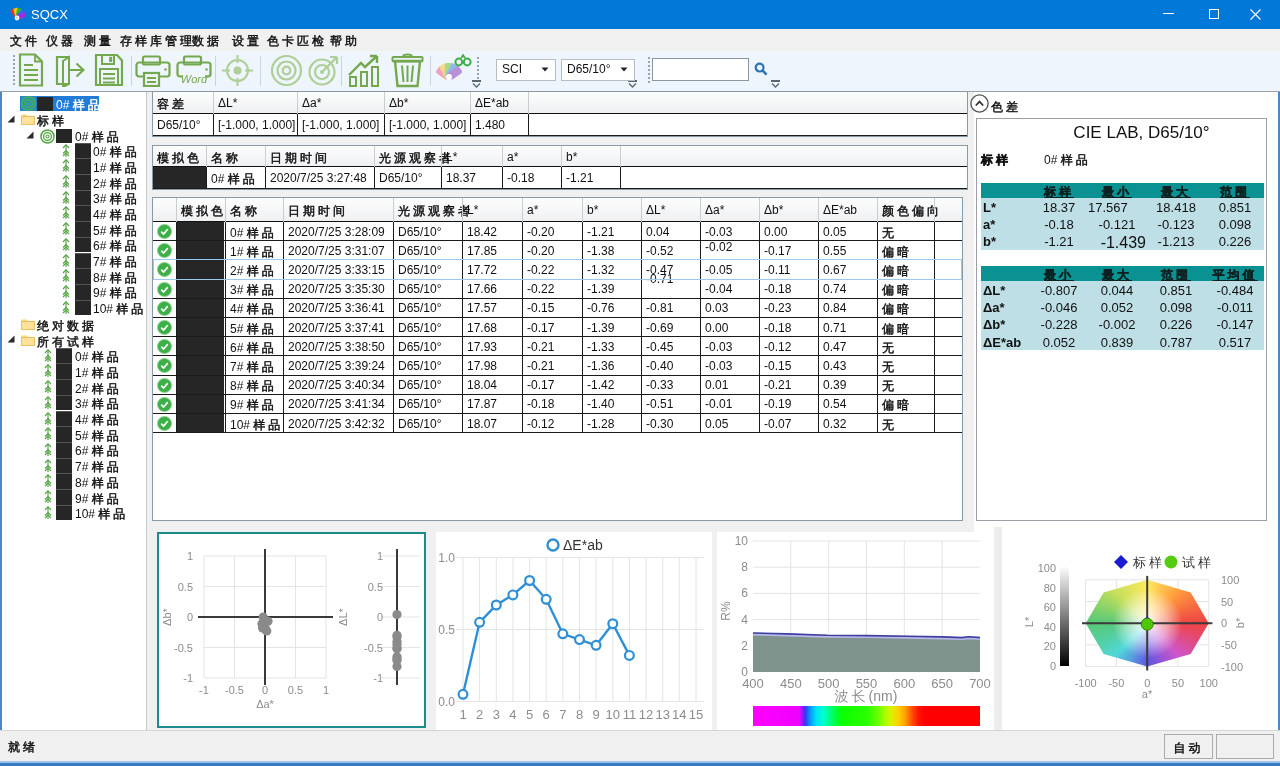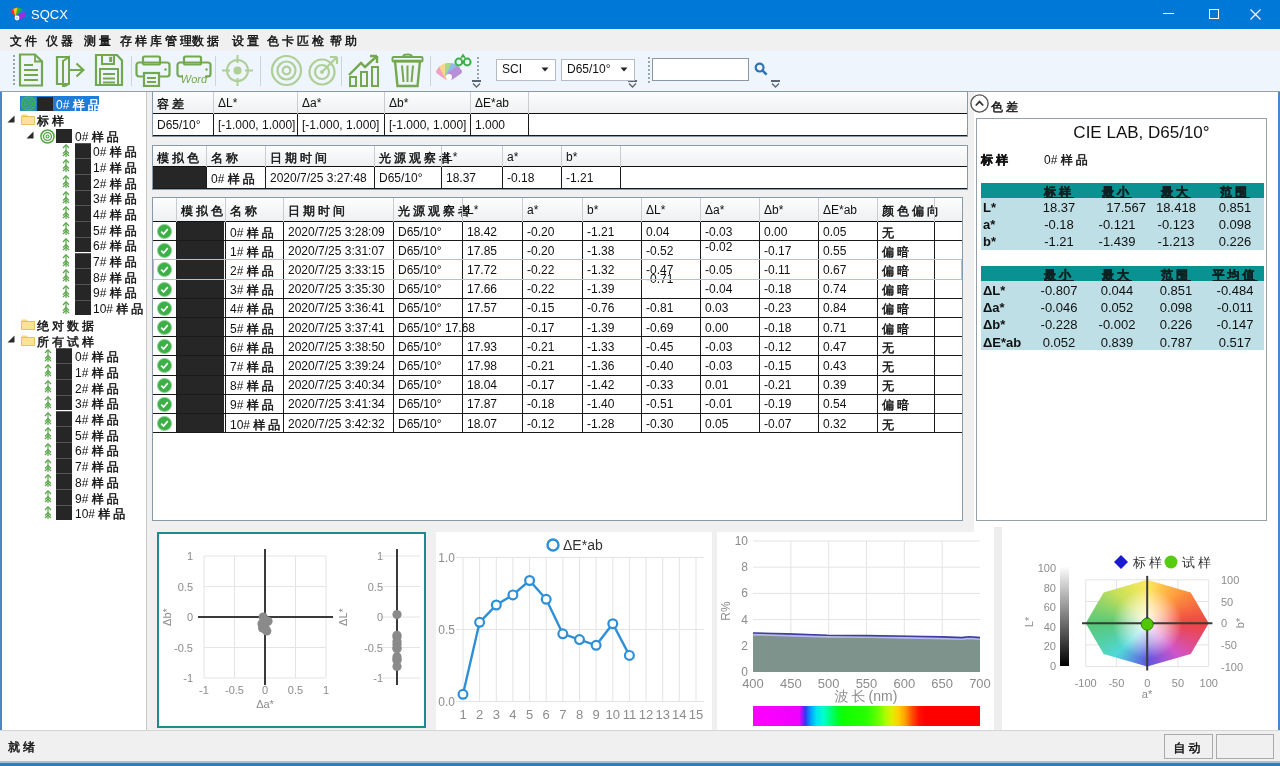--- a/index.html
+++ b/index.html
@@ -340,21 +340,21 @@
 <div class="abs" style="left:384px;top:114px;width:1px;height:22px;background:#1a1a1a"></div>
 <div class="abs" style="left:470px;top:92px;width:1px;height:22px;background:#c8cdd2"></div>
 <div class="abs" style="left:470px;top:114px;width:1px;height:22px;background:#1a1a1a"></div>
 <div class="abs" style="left:528px;top:92px;width:1px;height:22px;background:#c8cdd2"></div>
 <div class="abs" style="left:528px;top:114px;width:1px;height:22px;background:#1a1a1a"></div>
 <div class="abs" style="left:153px;top:135px;width:814px;height:1px;background:#1a1a1a"></div>
 <div class="abs t12" style="left:157px;top:118.0px">D65/10°</div>
 <div class="abs t12" style="left:218px;top:118.0px">[-1.000, 1.000]</div>
 <div class="abs t12" style="left:302px;top:118.0px">[-1.000, 1.000]</div>
 <div class="abs t12" style="left:389px;top:118.0px">[-1.000, 1.000]</div>
-<div class="abs t12" style="left:475px;top:118.0px">1.000</div>
+<div class="abs t12" style="left:475px;top:118.0px">1.480</div>
 <div class="abs" style="left:152px;top:145px;width:816px;height:45px;background:#fff;border:1px solid #8899a8"></div>
 <div class="abs" style="left:153px;top:146px;width:814px;height:21px;background:linear-gradient(#fdfdfd,#eef0f2);border-bottom:1px solid #111"></div>
 <div class="abs t12" style="left:157px;top:149.5px"><span class="k">模拟色</span></div>
 <div class="abs t12" style="left:211px;top:149.5px"><span class="k">名称</span></div>
 <div class="abs t12" style="left:270px;top:149.5px"><span class="k">日期时间</span></div>
 <div class="abs t12" style="left:379px;top:149.5px"><span class="k">光源观察者</span></div>
 <div class="abs t12" style="left:446px;top:149.5px">L*</div>
 <div class="abs t12" style="left:507px;top:149.5px">a*</div>
 <div class="abs t12" style="left:566px;top:149.5px">b*</div>
 <div class="abs" style="left:206px;top:146px;width:1px;height:21px;background:#c8cdd2"></div>
@@ -478,21 +478,21 @@
 <div class="abs t12" style="left:587px;top:301.4px">-0.76</div>
 <div class="abs t12" style="left:646px;top:301.4px">-0.81</div>
 <div class="abs t12" style="left:705px;top:301.4px">0.03</div>
 <div class="abs t12" style="left:764px;top:301.4px">-0.23</div>
 <div class="abs t12" style="left:823px;top:301.4px">0.84</div>
 <div class="abs t12" style="left:882px;top:301.4px"><span class="k">偏暗</span></div>
 <div class="abs" style="left:153px;top:336.2px;width:809px;height:1px;background:#1a1a1a"></div>
 <div class="abs t12" style="left:230px;top:320.6px">5# <span class="k">样品</span></div>
 <div class="abs t12" style="left:288px;top:320.6px">2020/7/25 3:37:41</div>
 <div class="abs t12" style="left:398px;top:320.6px">D65/10°</div>
-<div class="abs t12" style="left:445px;top:320.6px">17.68</div>
+<div class="abs t12" style="left:467px;top:320.6px">17.68</div>
 <div class="abs t12" style="left:527px;top:320.6px">-0.17</div>
 <div class="abs t12" style="left:587px;top:320.6px">-1.39</div>
 <div class="abs t12" style="left:646px;top:320.6px">-0.69</div>
 <div class="abs t12" style="left:705px;top:320.6px">0.00</div>
 <div class="abs t12" style="left:764px;top:320.6px">-0.18</div>
 <div class="abs t12" style="left:823px;top:320.6px">0.71</div>
 <div class="abs t12" style="left:882px;top:320.6px"><span class="k">偏暗</span></div>
 <div class="abs" style="left:153px;top:355.4px;width:809px;height:1px;background:#1a1a1a"></div>
 <div class="abs t12" style="left:230px;top:339.8px">6# <span class="k">样品</span></div>
 <div class="abs t12" style="left:288px;top:339.8px">2020/7/25 3:38:50</div>
@@ -632,33 +632,33 @@
 <div class="abs t12" style="left:981px;top:152px;font-weight:bold"><span class="k">标样</span></div>
 <div class="abs t12" style="left:1044px;top:152px">0# <span class="k">样品</span></div>
 <div class="abs" style="left:981px;top:183px;width:283px;height:15px;background:#0a9191"></div>
 <div class="abs" style="left:1030px;top:184px;width:58px;text-align:center;font-size:12px;font-weight:bold;color:#0c2222;text-decoration:underline"><span class="k">标样</span></div>
 <div class="abs" style="left:1088px;top:184px;width:58px;text-align:center;font-size:12px;font-weight:bold;color:#0c2222;text-decoration:underline"><span class="k">最小</span></div>
 <div class="abs" style="left:1147px;top:184px;width:58px;text-align:center;font-size:12px;font-weight:bold;color:#0c2222;text-decoration:underline"><span class="k">最大</span></div>
 <div class="abs" style="left:1206px;top:184px;width:58px;text-align:center;font-size:12px;font-weight:bold;color:#0c2222;text-decoration:underline"><span class="k">范围</span></div>
 <div class="abs" style="left:981px;top:198.0px;width:283px;height:17.2px;background:#bfdfe6"></div>
 <div class="abs" style="left:983px;top:200.0px;font-size:13px;font-weight:bold;color:#111">L*</div>
 <div class="abs" style="left:1030px;top:200.0px;width:58px;text-align:center;font-size:13px;color:#111">18.37</div>
-<div class="abs" style="left:1088px;top:200.0px;width:58px;text-align:right;font-size:13px;color:#111">17.567</div>
+<div class="abs" style="left:1088px;top:200.0px;width:58px;text-align:left;font-size:13px;color:#111">17.567</div>
 <div class="abs" style="left:1147px;top:200.0px;width:58px;text-align:center;font-size:13px;color:#111">18.418</div>
 <div class="abs" style="left:1206px;top:200.0px;width:58px;text-align:center;font-size:13px;color:#111">0.851</div>
 <div class="abs" style="left:981px;top:215.2px;width:283px;height:17.2px;background:#bfdfe6"></div>
 <div class="abs" style="left:983px;top:217.2px;font-size:13px;font-weight:bold;color:#111">a*</div>
 <div class="abs" style="left:1030px;top:217.2px;width:58px;text-align:center;font-size:13px;color:#111">-0.18</div>
 <div class="abs" style="left:1088px;top:217.2px;width:58px;text-align:center;font-size:13px;color:#111">-0.121</div>
 <div class="abs" style="left:1147px;top:217.2px;width:58px;text-align:center;font-size:13px;color:#111">-0.123</div>
 <div class="abs" style="left:1206px;top:217.2px;width:58px;text-align:center;font-size:13px;color:#111">0.098</div>
 <div class="abs" style="left:981px;top:232.4px;width:283px;height:17.2px;background:#bfdfe6"></div>
 <div class="abs" style="left:983px;top:234.4px;font-size:13px;font-weight:bold;color:#111">b*</div>
 <div class="abs" style="left:1030px;top:234.4px;width:58px;text-align:center;font-size:13px;color:#111">-1.21</div>
-<div class="abs" style="left:1088px;top:234.4px;width:58px;text-align:center;font-size:13px;color:#111">-1.439</div>
+<div class="abs" style="left:1088px;top:234.4px;width:58px;text-align:right;font-size:16px;color:#111">-1.439</div>
 <div class="abs" style="left:1147px;top:234.4px;width:58px;text-align:center;font-size:13px;color:#111">-1.213</div>
 <div class="abs" style="left:1206px;top:234.4px;width:58px;text-align:center;font-size:13px;color:#111">0.226</div>
 <div class="abs" style="left:981px;top:266px;width:283px;height:15px;background:#0a9191"></div>
 <div class="abs" style="left:1030px;top:267px;width:58px;text-align:center;font-size:12px;font-weight:bold;color:#0c2222;text-decoration:underline"><span class="k">最小</span></div>
 <div class="abs" style="left:1088px;top:267px;width:58px;text-align:center;font-size:12px;font-weight:bold;color:#0c2222;text-decoration:underline"><span class="k">最大</span></div>
 <div class="abs" style="left:1147px;top:267px;width:58px;text-align:center;font-size:12px;font-weight:bold;color:#0c2222;text-decoration:underline"><span class="k">范围</span></div>
 <div class="abs" style="left:1206px;top:267px;width:58px;text-align:center;font-size:12px;font-weight:bold;color:#0c2222;text-decoration:underline"><span class="k">平均值</span></div>
 <div class="abs" style="left:981px;top:281.0px;width:283px;height:17.2px;background:#bfdfe6"></div>
 <div class="abs" style="left:983px;top:283.0px;font-size:13px;font-weight:bold;color:#111">ΔL*</div>
 <div class="abs" style="left:1030px;top:283.0px;width:58px;text-align:center;font-size:13px;color:#111">-0.807</div>

